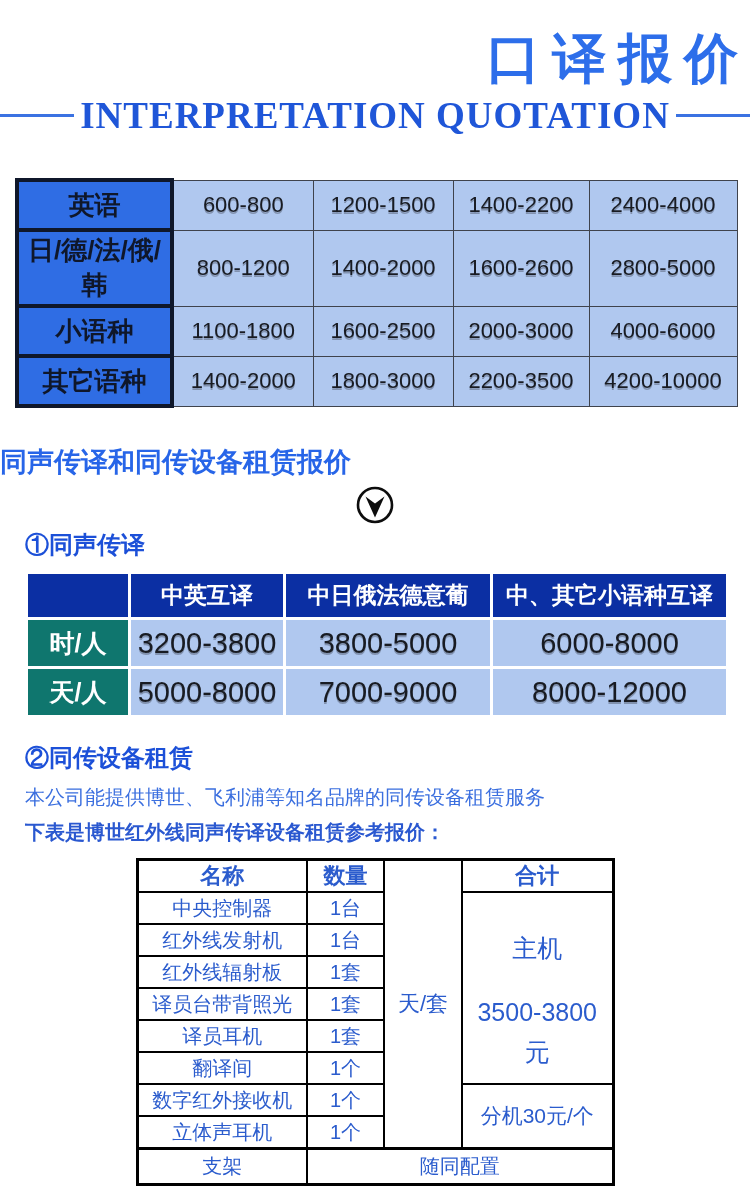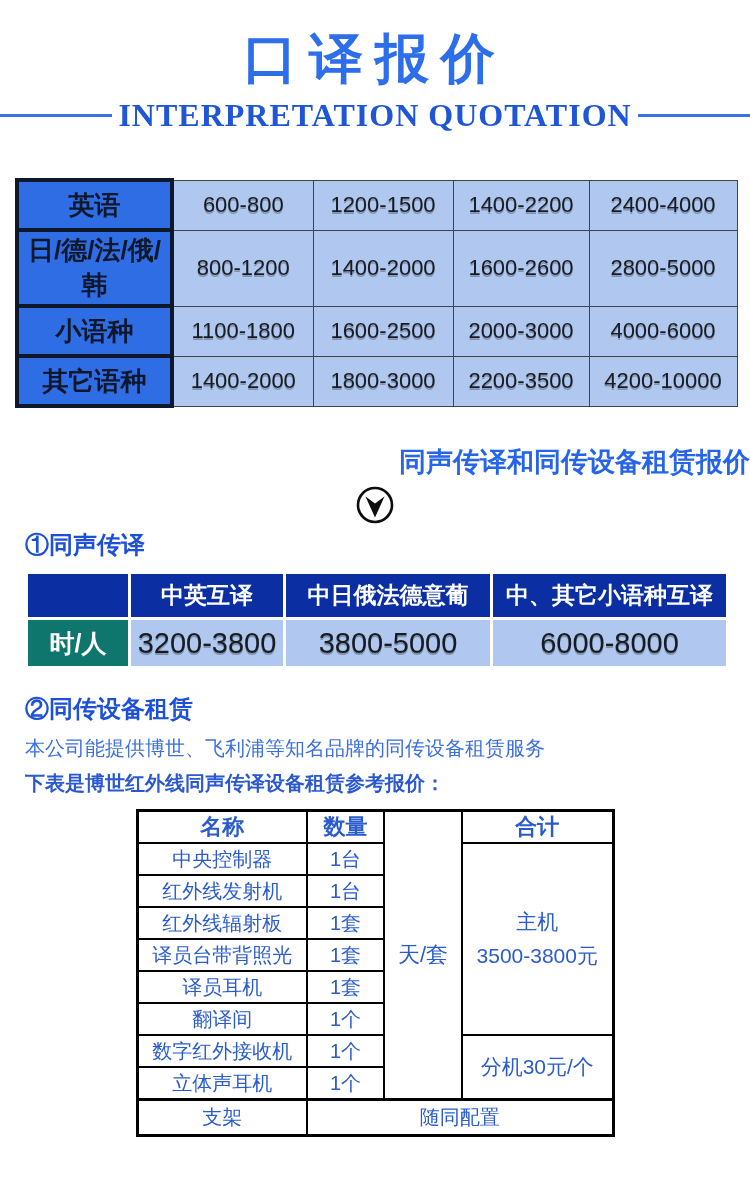--- a/index.html
+++ b/index.html
@@ -3,70 +3,70 @@
 <meta charset="utf-8">
 <style>
   html,body{margin:0;padding:0;}
   body{
     width:750px;height:1186px;background:#ffffff;
     font-family:"Liberation Sans",sans-serif;
     overflow:hidden;position:relative;
   }
   
   .main-title{
-    margin-top:28px;text-align:center;
+    margin-top:28px;text-align:right;
     color:#2d6eea;font-size:54px;font-weight:bold;
     letter-spacing:0.22em;line-height:60px;
   }
   .subtitle-row{display:flex;align-items:center;margin-top:4px;height:46px;}
   .subtitle-line{flex:1;height:3px;background:#3b72e2;}
   .subtitle{
     font-family:"Liberation Serif",serif;font-weight:bold;
-    font-size:32px;color:#1f56d8;padding:0 6px;white-space:nowrap;letter-spacing:1px;
+    font-size:37px;color:#1f56d8;padding:0 6px;white-space:nowrap;letter-spacing:1px;
   }
   
   table{border-collapse:collapse;}
   .t1{margin:40px 15px 0 15px;width:720px;table-layout:fixed;}
   .t1 td{text-align:center;vertical-align:middle;}
   .t1 .hdr{
     background:#0b2fa3;color:#ffffff;font-weight:bold;font-size:21px;
     height:52px;border:2px solid #ffffff;line-height:1.3;
   }
   .t1 .lbl{
     background:#2f6de4;color:#0f172a;font-weight:bold;font-size:26px;
     height:44px;border:4px solid #0f172a;
   }
   .t1 .val{
     background:#b0c8ef;color:#181b22;font-size:22px;
     border:1px solid #3f434c;
     text-shadow:0 2px 0 rgba(60,65,80,0.40);
   }
   .preline{white-space:pre-line;}
   
-  .sec-heading{margin-top:36px;text-align:right;color:#2765e8;font-size:27px;font-weight:bold;}
+  .sec-heading{margin-top:36px;text-align:left;color:#2765e8;font-size:27px;font-weight:bold;}
   .arrow-wrap{text-align:center;margin-top:5px;height:40px;}
   
   .sub-label{margin:4px 0 0 25px;color:#1c50d8;font-size:24px;font-weight:bold;}
   .para{margin:10px 0 0 25px;color:#3b6fdf;font-size:20px;}
   .para.bold{font-weight:bold;color:#2a58d0;margin-top:8px;}
   
   .t2{margin:10px 24px 0 25px;width:701px;table-layout:fixed;}
   .t2 td{text-align:center;vertical-align:middle;border:3px solid #ffffff;}
   .t2 .hdr{background:#0b2fa3;color:#ffffff;font-weight:bold;font-size:23px;height:41px;}
   .t2 .lbl{background:#0f766e;color:#ffffff;font-weight:bold;font-size:25px;height:44px;}
   .t2 .val{
     background:#b0c8ef;color:#181b22;font-size:29px;
     text-shadow:0 2px 0 rgba(60,65,80,0.40);
   }
   
   .equip{margin:12px auto 0 auto;width:476px;border:3px solid #000;color:#2b5ccd;table-layout:fixed;}
   .equip td{border:2px solid #000;text-align:center;vertical-align:middle;height:30px;font-size:20px;padding:0 2px;}
   .equip .eq-hdr{font-weight:bold;font-size:22px;}
   .equip .unit-cell{font-size:22px;}
-  .equip .host-cell span{display:block;line-height:1.6;font-size:21px;}
+  .equip .host-cell span{display:block;line-height:1.6;font-size:25px;margin-top:24px;}
   .equip .ext-cell{font-size:21px;}
   .equip tr.thick td{border-top:3px solid #000;height:33px;}
 </style>
 </head>
 <body>
 
 <div class="main-title">口译报价</div>
 
 <div class="subtitle-row">
   <div class="subtitle-line"></div>
@@ -138,20 +138,26 @@
     <td class="hdr">中英互译</td>
     <td class="hdr">中日俄法德意葡</td>
     <td class="hdr">中、其它小语种互译</td>
   </tr>
   <tr>
     <td class="lbl">时/人</td>
     <td class="val">3200-3800</td>
     <td class="val">3800-5000</td>
     <td class="val">6000-8000</td>
   </tr>
+  <tr>
+    <td class="lbl">天/人</td>
+    <td class="val">5000-8000</td>
+    <td class="val">7000-9000</td>
+    <td class="val">8000-12000</td>
+  </tr>
 </tbody>
   </table>
 
 <div class="sub-label" style="margin-top:24px;">②同传设备租赁</div>
 <div class="para">本公司能提供博世、飞利浦等知名品牌的同传设备租赁服务</div>
 <div class="para bold">下表是博世红外线同声传译设备租赁参考报价：</div>
 
 <table class="equip">
   <colgroup>
       <col style="width:170px">

